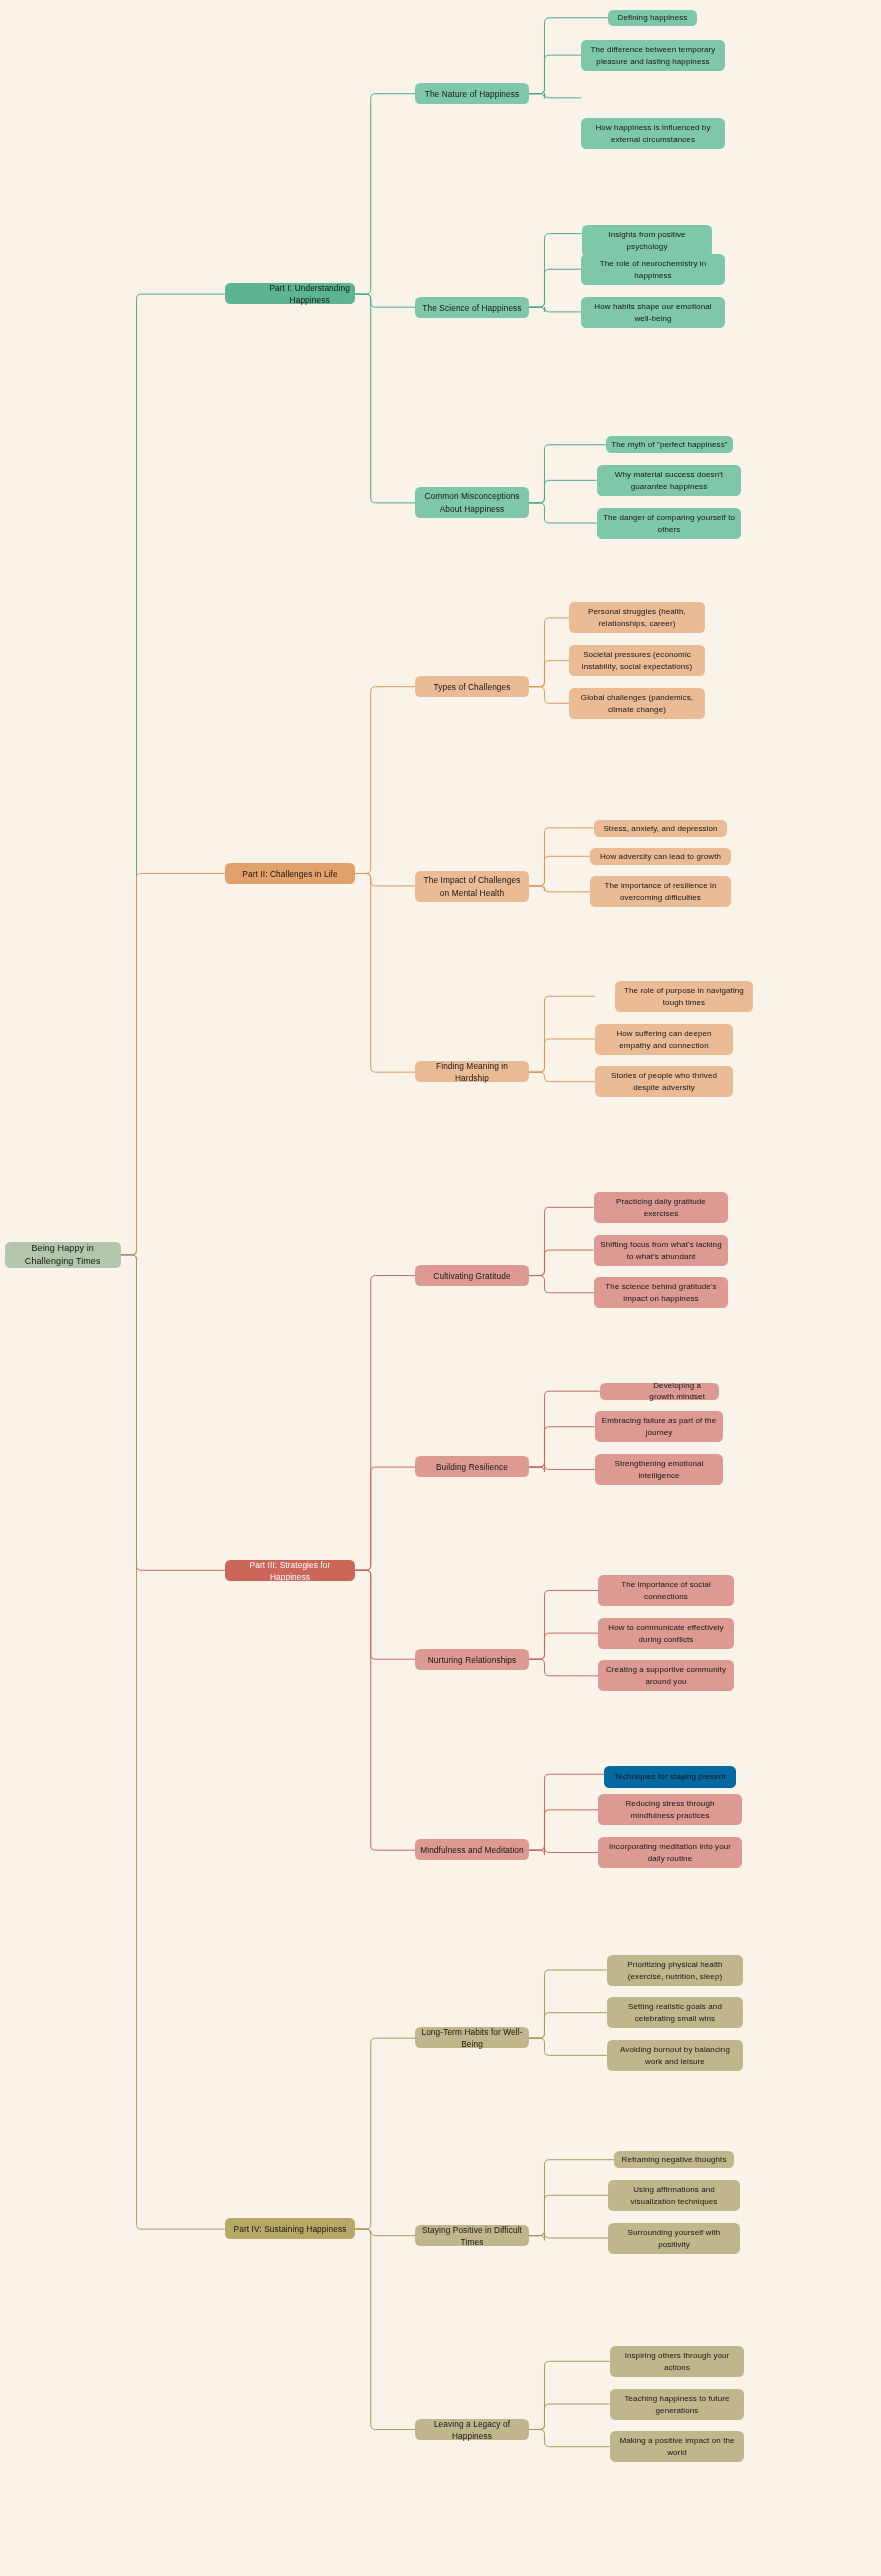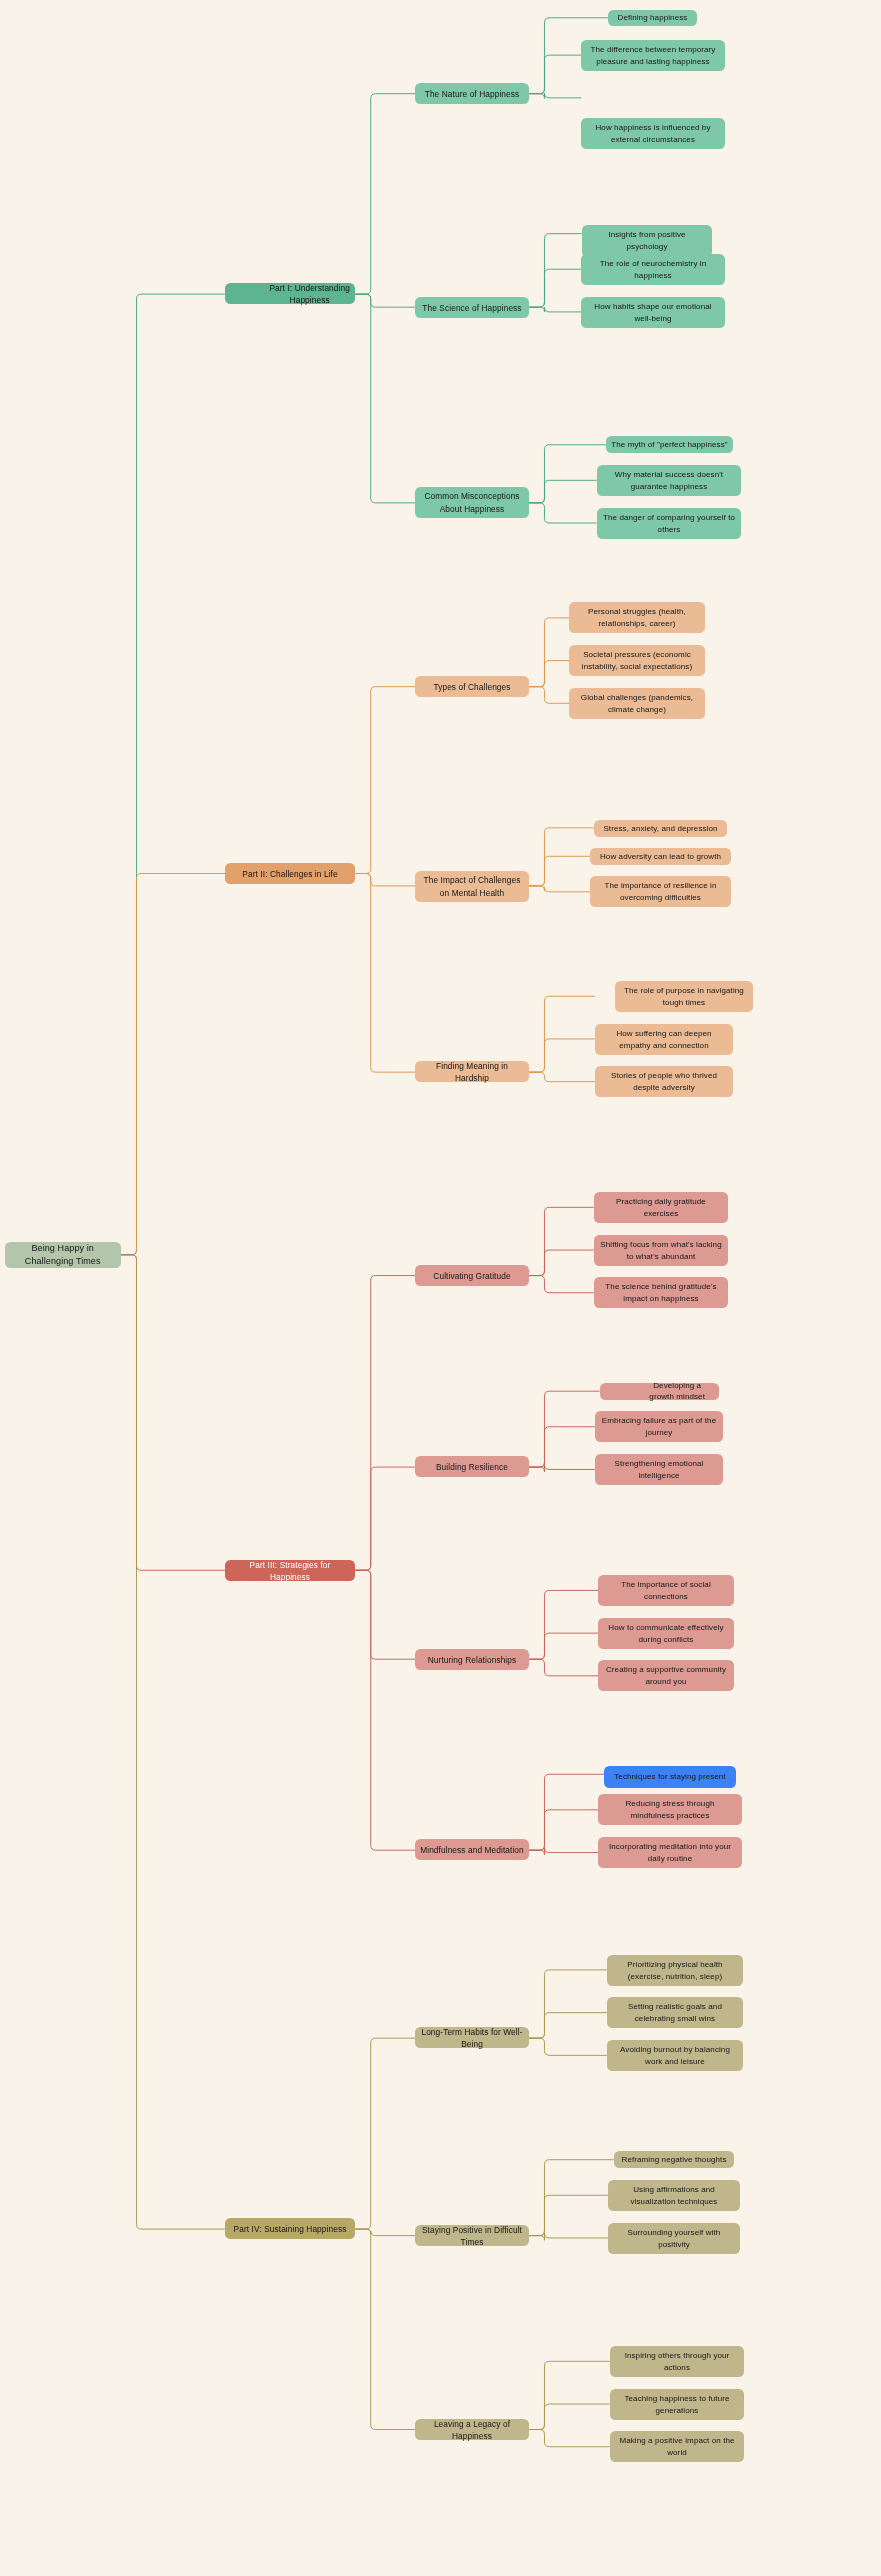--- a/index.html
+++ b/index.html
@@ -134,21 +134,21 @@
       <div class="node l3" style="left: 594px; top: 1277px; width: 134px; height: 31px; background: rgb(220, 154, 147);">The science behind gratitude's impact on happiness</div>
       <div class="node l2" style="left: 415px; top: 1456px; width: 114px; height: 21.3px; background: rgb(220, 154, 147);">Building Resilience</div>
       <div class="node l3" style="left: 600px; top: 1383px; width: 119px; height: 16.6px; background: rgb(220, 154, 147); padding-left: 40px;">Developing a growth mindset</div>
       <div class="node l3" style="left: 595px; top: 1411px; width: 128px; height: 31px; background: rgb(220, 154, 147);">Embracing failure as part of the journey</div>
       <div class="node l3" style="left: 595px; top: 1454px; width: 128px; height: 31px; background: rgb(220, 154, 147);">Strengthening emotional intelligence</div>
       <div class="node l2" style="left: 415px; top: 1649px; width: 114px; height: 21.3px; background: rgb(220, 154, 147);">Nurturing Relationships</div>
       <div class="node l3" style="left: 598px; top: 1575px; width: 136px; height: 31px; background: rgb(220, 154, 147);">The importance of social connections</div>
       <div class="node l3" style="left: 598px; top: 1618px; width: 136px; height: 31px; background: rgb(220, 154, 147);">How to communicate effectively during conflicts</div>
       <div class="node l3" style="left: 598px; top: 1660px; width: 136px; height: 31px; background: rgb(220, 154, 147);">Creating a supportive community around you</div>
       <div class="node l2" style="left: 415px; top: 1839px; width: 114px; height: 21.3px; background: rgb(220, 154, 147);">Mindfulness and Meditation</div>
-      <div class="node l3" style="left: 604px; top: 1766px; width: 132px; height: 22px; background: #3b82f6;">Techniques for staying present</div>
+      <div class="node l3" style="left: 604px; top: 1766px; width: 132px; height: 22px; background: #0369a1;">Techniques for staying present</div>
       <div class="node l3" style="left: 598px; top: 1794px; width: 144px; height: 31px; background: rgb(220, 154, 147);">Reducing stress through mindfulness practices</div>
       <div class="node l3" style="left: 598px; top: 1837px; width: 144px; height: 31px; background: rgb(220, 154, 147);">Incorporating meditation into your daily routine</div>
       <div class="node l1" style="left: 225px; top: 2218px; width: 130px; height: 21.3px; background: rgb(184, 168, 102);">Part IV: Sustaining Happiness</div>
       <div class="node l2" style="left: 415px; top: 2027px; width: 114px; height: 21.3px; background: rgb(192, 182, 140);">Long-Term Habits for Well-Being</div>
       <div class="node l3" style="left: 607px; top: 1955px; width: 136px; height: 31px; background: rgb(192, 182, 140);">Prioritizing physical health (exercise, nutrition, sleep)</div>
       <div class="node l3" style="left: 607px; top: 1997px; width: 136px; height: 31px; background: rgb(192, 182, 140);">Setting realistic goals and celebrating small wins</div>
       <div class="node l3" style="left: 607px; top: 2040px; width: 136px; height: 31px; background: rgb(192, 182, 140);">Avoiding burnout by balancing work and leisure</div>
       <div class="node l2" style="left: 415px; top: 2225px; width: 114px; height: 21.3px; background: rgb(192, 182, 140);">Staying Positive in Difficult Times</div>
       <div class="node l3" style="left: 614px; top: 2151px; width: 120px; height: 16.6px; background: rgb(192, 182, 140);">Reframing negative thoughts</div>
       <div class="node l3" style="left: 608px; top: 2180px; width: 132px; height: 31px; background: rgb(192, 182, 140);">Using affirmations and visualization techniques</div>

